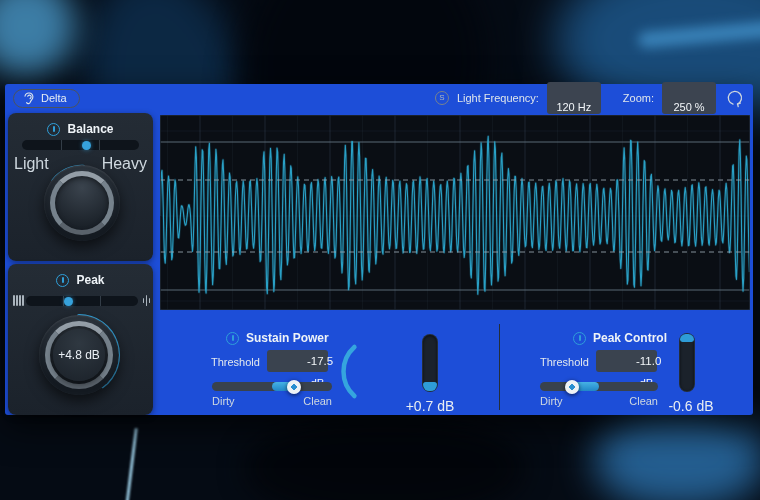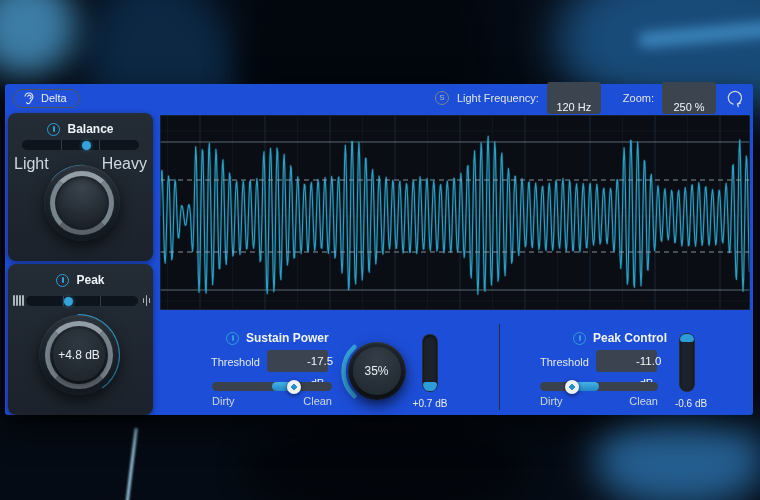--- a/index.html
+++ b/index.html
@@ -100,21 +100,21 @@
   .hslider .fill { position:absolute; top:0; bottom:0; background:linear-gradient(#46b2e4,#2187c8); }
   .hslider .handle { position:absolute; top:50%; width:14px; height:14px; margin-top:-7px;
           border-radius:50%; z-index:2; cursor:pointer;
           background:radial-gradient(circle at 50% 50%, #2a8fd0 0 2.6px, #eef2f5 2.7px);
           box-shadow:0 1px 4px rgba(0,0,0,.65); }
   .vslider { position:absolute; width:14px; background:#1b222b; border-radius:7px;
              box-shadow:inset 0 1px 3px rgba(0,0,0,.6), 0 0 0 1px #242d37; cursor:pointer; }
   .vslider .cap { position:absolute; left:0; right:0; background:#2e9cd8; }
   .vslider .cap.top { top:0; height:8px; border-radius:7px 7px 3px 3px; }
   .vslider .cap.bottom { bottom:0; height:9px; border-radius:3px 3px 7px 7px; }
-  .gain { position:absolute; font-size:10px; color:#e9eef2; text-align:center; }
+  .gain { position:absolute; font-size:14px; color:#e9eef2; text-align:center; }
   #divider { position:absolute; left:494px; top:240px; width:1px; height:86px; background:#242e39; }
 </style>
 </head>
 <body>
 
 <div id="stage">
   <div id="bg">
     <div class="blob b8"></div>
     <div class="blob b1"></div>
     <div class="blob b2"></div>
@@ -257,25 +257,20 @@
       <span class="fill" style="left: 50%; width: 18%; border-radius: 4.5px;"></span>
       <span class="handle" style="left: calc(68% - 7px);"></span>
     </div>
     <div class="range-labels" style="left:207px; top:311px; width:120px; font-size:11px;">
       <span>Dirty</span>
       <span>Clean</span>
     </div>
     <svg class="arc-svg" style="left:333px; top:249px;" width="77" height="77" viewBox="0 0 77 77">
       <path class="arc" stroke-width="4.5" d="M16.42 63.02 A33 33 0 0 1 16.42 13.98"></path>
     </svg>
-    <div class="knob small" style="left:342.5px; top:258px; width:58px; height:58px;">
-      <div class="face">
-          <span>35%</span>
-        </div>
-    </div>
     <div class="vslider" style="left:418px; top:251px; height:56px;">
       <span class="cap bottom"></span>
     </div>
     <span class="gain" style="left:398px; top:314px; width:54px;">+0.7 dB</span>
 
     <div id="divider"></div>
 
     <div class="sect-title" style="left:568px; top:247px;">
       <span class="pwr"></span>
       <span>Peak Control</span>

